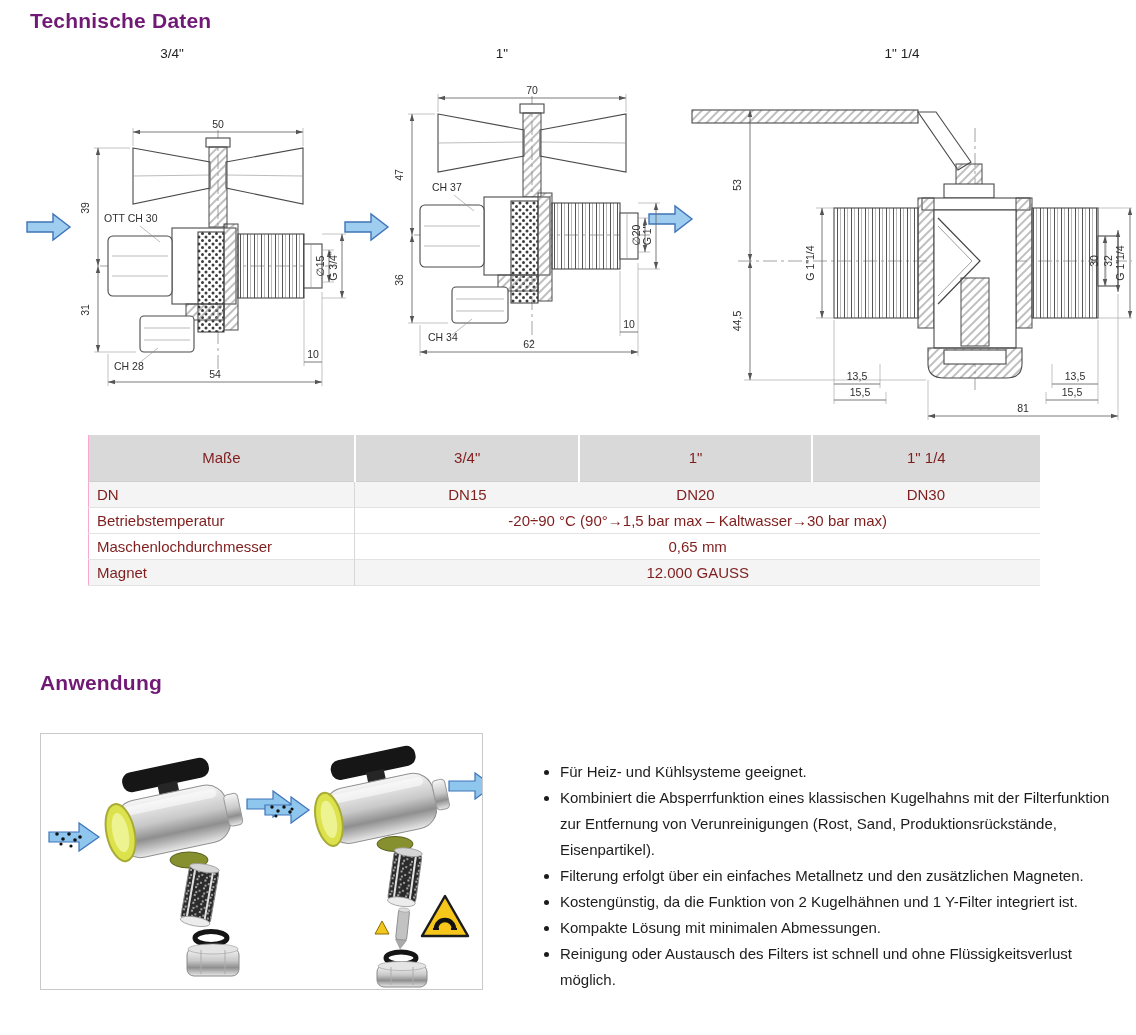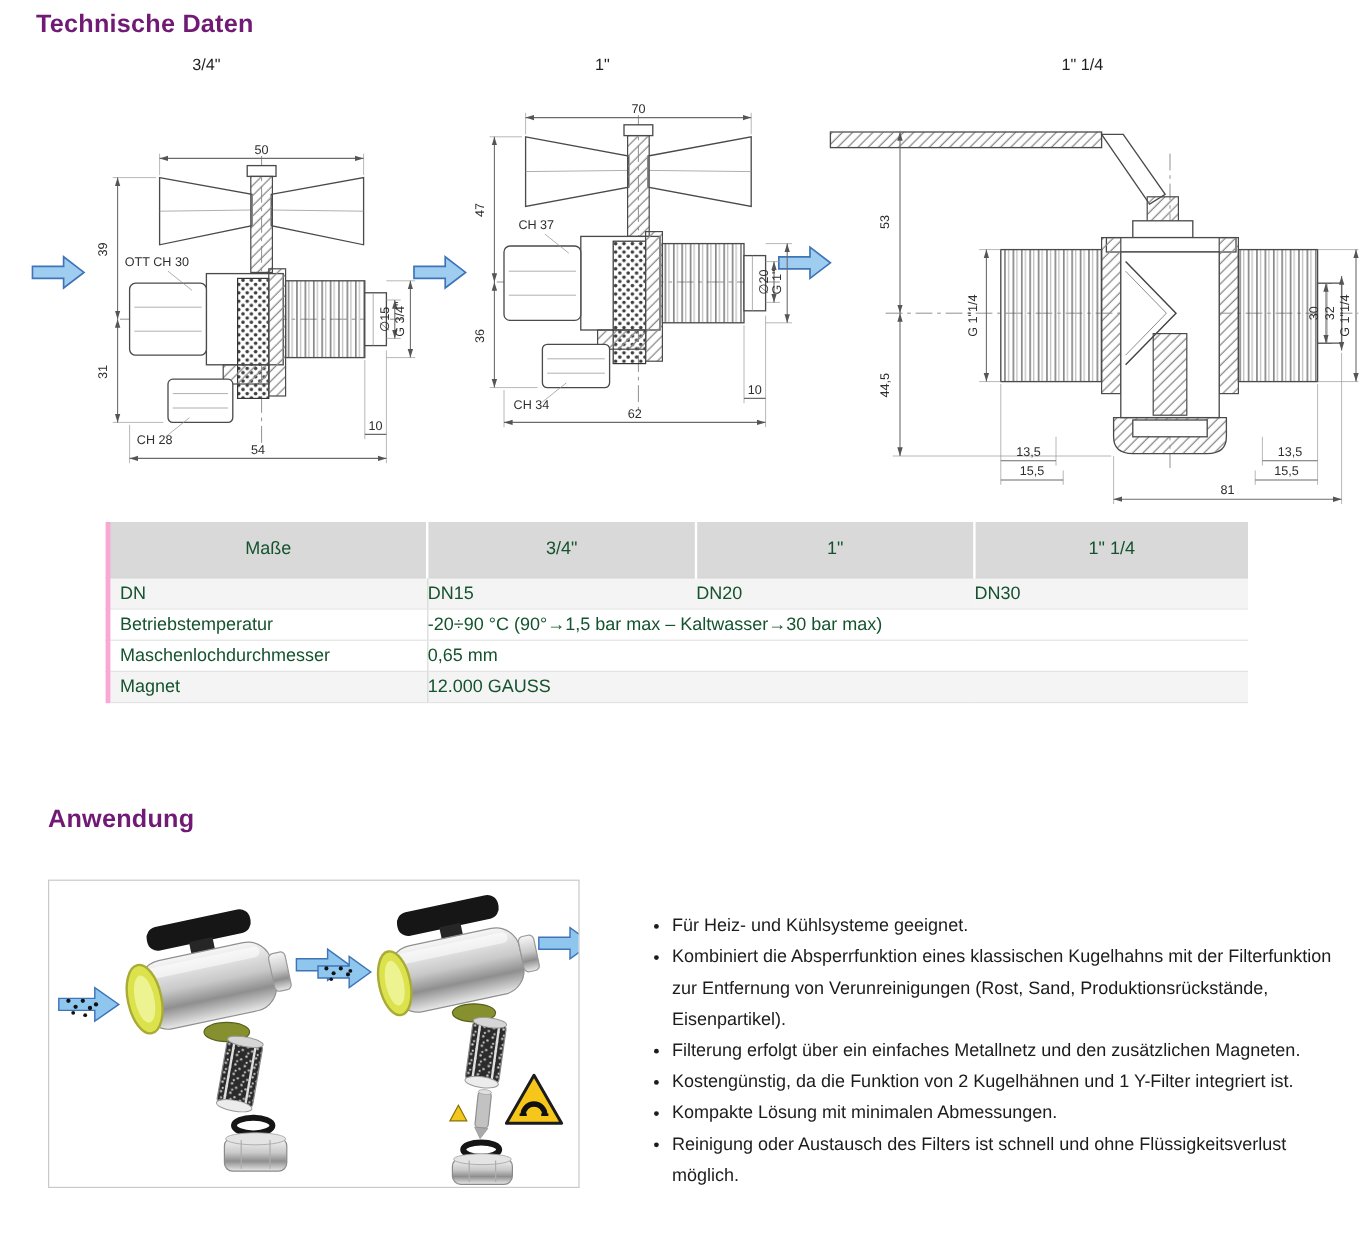--- a/index.html
+++ b/index.html
@@ -30,27 +30,27 @@
 
   svg text { font-family:"Liberation Sans", sans-serif; }
   .dimt { font-size:10.5px; fill:#2e2e2e; }
   .cl   { stroke:#8c8c8c; stroke-width:.8; stroke-dasharray:14 4 3 4; fill:none; }
   .out  { stroke:#4a4a4a; stroke-width:1.1; fill:#ffffff; }
   .thin { stroke:#8f8f8f; stroke-width:.6; }
   .dim  { stroke:#6b6b6b; stroke-width:.9; fill:none; }
   .ext  { stroke:#9a9a9a; stroke-width:.6; }
 
   .spec-table { position:absolute; left:88px; top:435px; width:952px;
-    border-collapse:collapse; font-size:15px; color:#14532d; border-left:4px solid #f9a8d4; }
+    border-collapse:collapse; font-size:15px; color:#7f1d1d; border-left:1px solid #f9a8d4; }
   .spec-table th { background:#d9d9d9; font-weight:400; height:46px; text-align:center;
     border-right:2px solid #ffffff; border-bottom:1px solid #cfcfcf; }
   .spec-table th:last-child { border-right:none; }
   .spec-table td { height:26px; padding:0; }
   .spec-table td.lbl { text-align:left; padding-left:8px; border-right:1px solid #d8d8d8; }
-  .spec-table td.val { text-align:left; }
+  .spec-table td.val { text-align:center; }
   .spec-table tbody tr { border-bottom:1px solid #e3e3e3; }
   .spec-table tbody tr.odd { background:#f4f4f4; }
 
   .app-box { position:absolute; left:40px; top:733px; width:443px; height:257px;
     border:1px solid #c9c9c9; background:#fff; }
   .app-box svg { display:block; }
 
   .bullets { position:absolute; left:528px; top:749px; width:602px; }
   .bullets ul { margin:10px; padding-left:22px; }
   .bullets li { font-size:15px; line-height:26px; color:#1c1c1c; }

